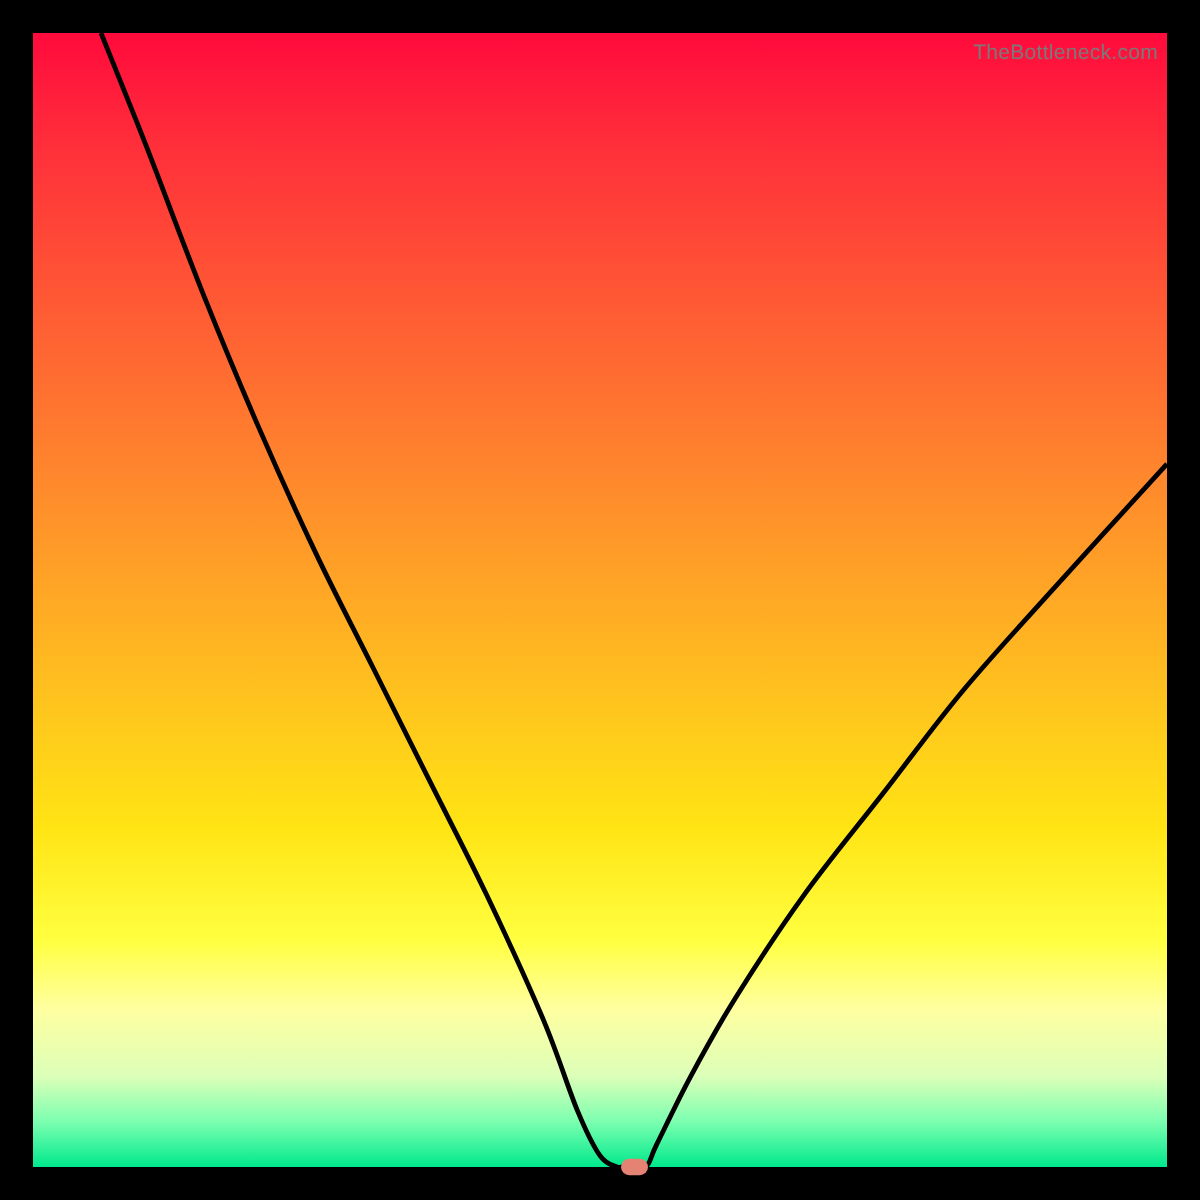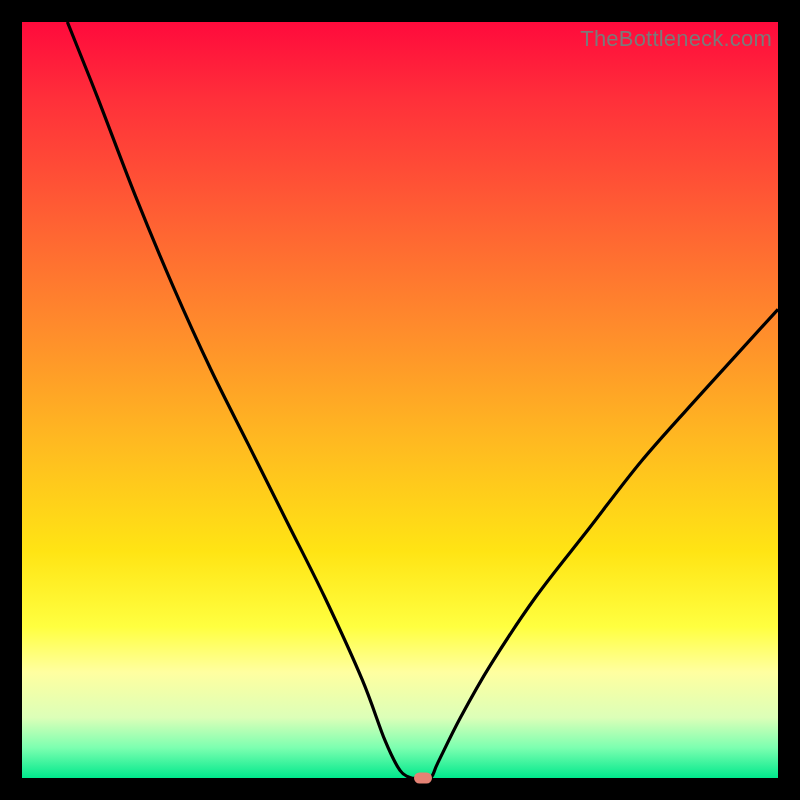--- a/index.html
+++ b/index.html
@@ -29,21 +29,21 @@
       #dcffb8 92%,
       #7cffb0 96%,
       #00e88c 100%
     );
   }
   .watermark {
     position: absolute;
     top: 4px;
     right: 6px;
     color: #7a7a7a;
-    font-size: 22px;
+    font-size: 14px;
     font-weight: 500;
     letter-spacing: 0.2px;
     margin-left: 32px;
   }
   svg.curve {
     position: absolute;
     left: 0;
     top: 0;
     width: 756px;
     height: 756px;

